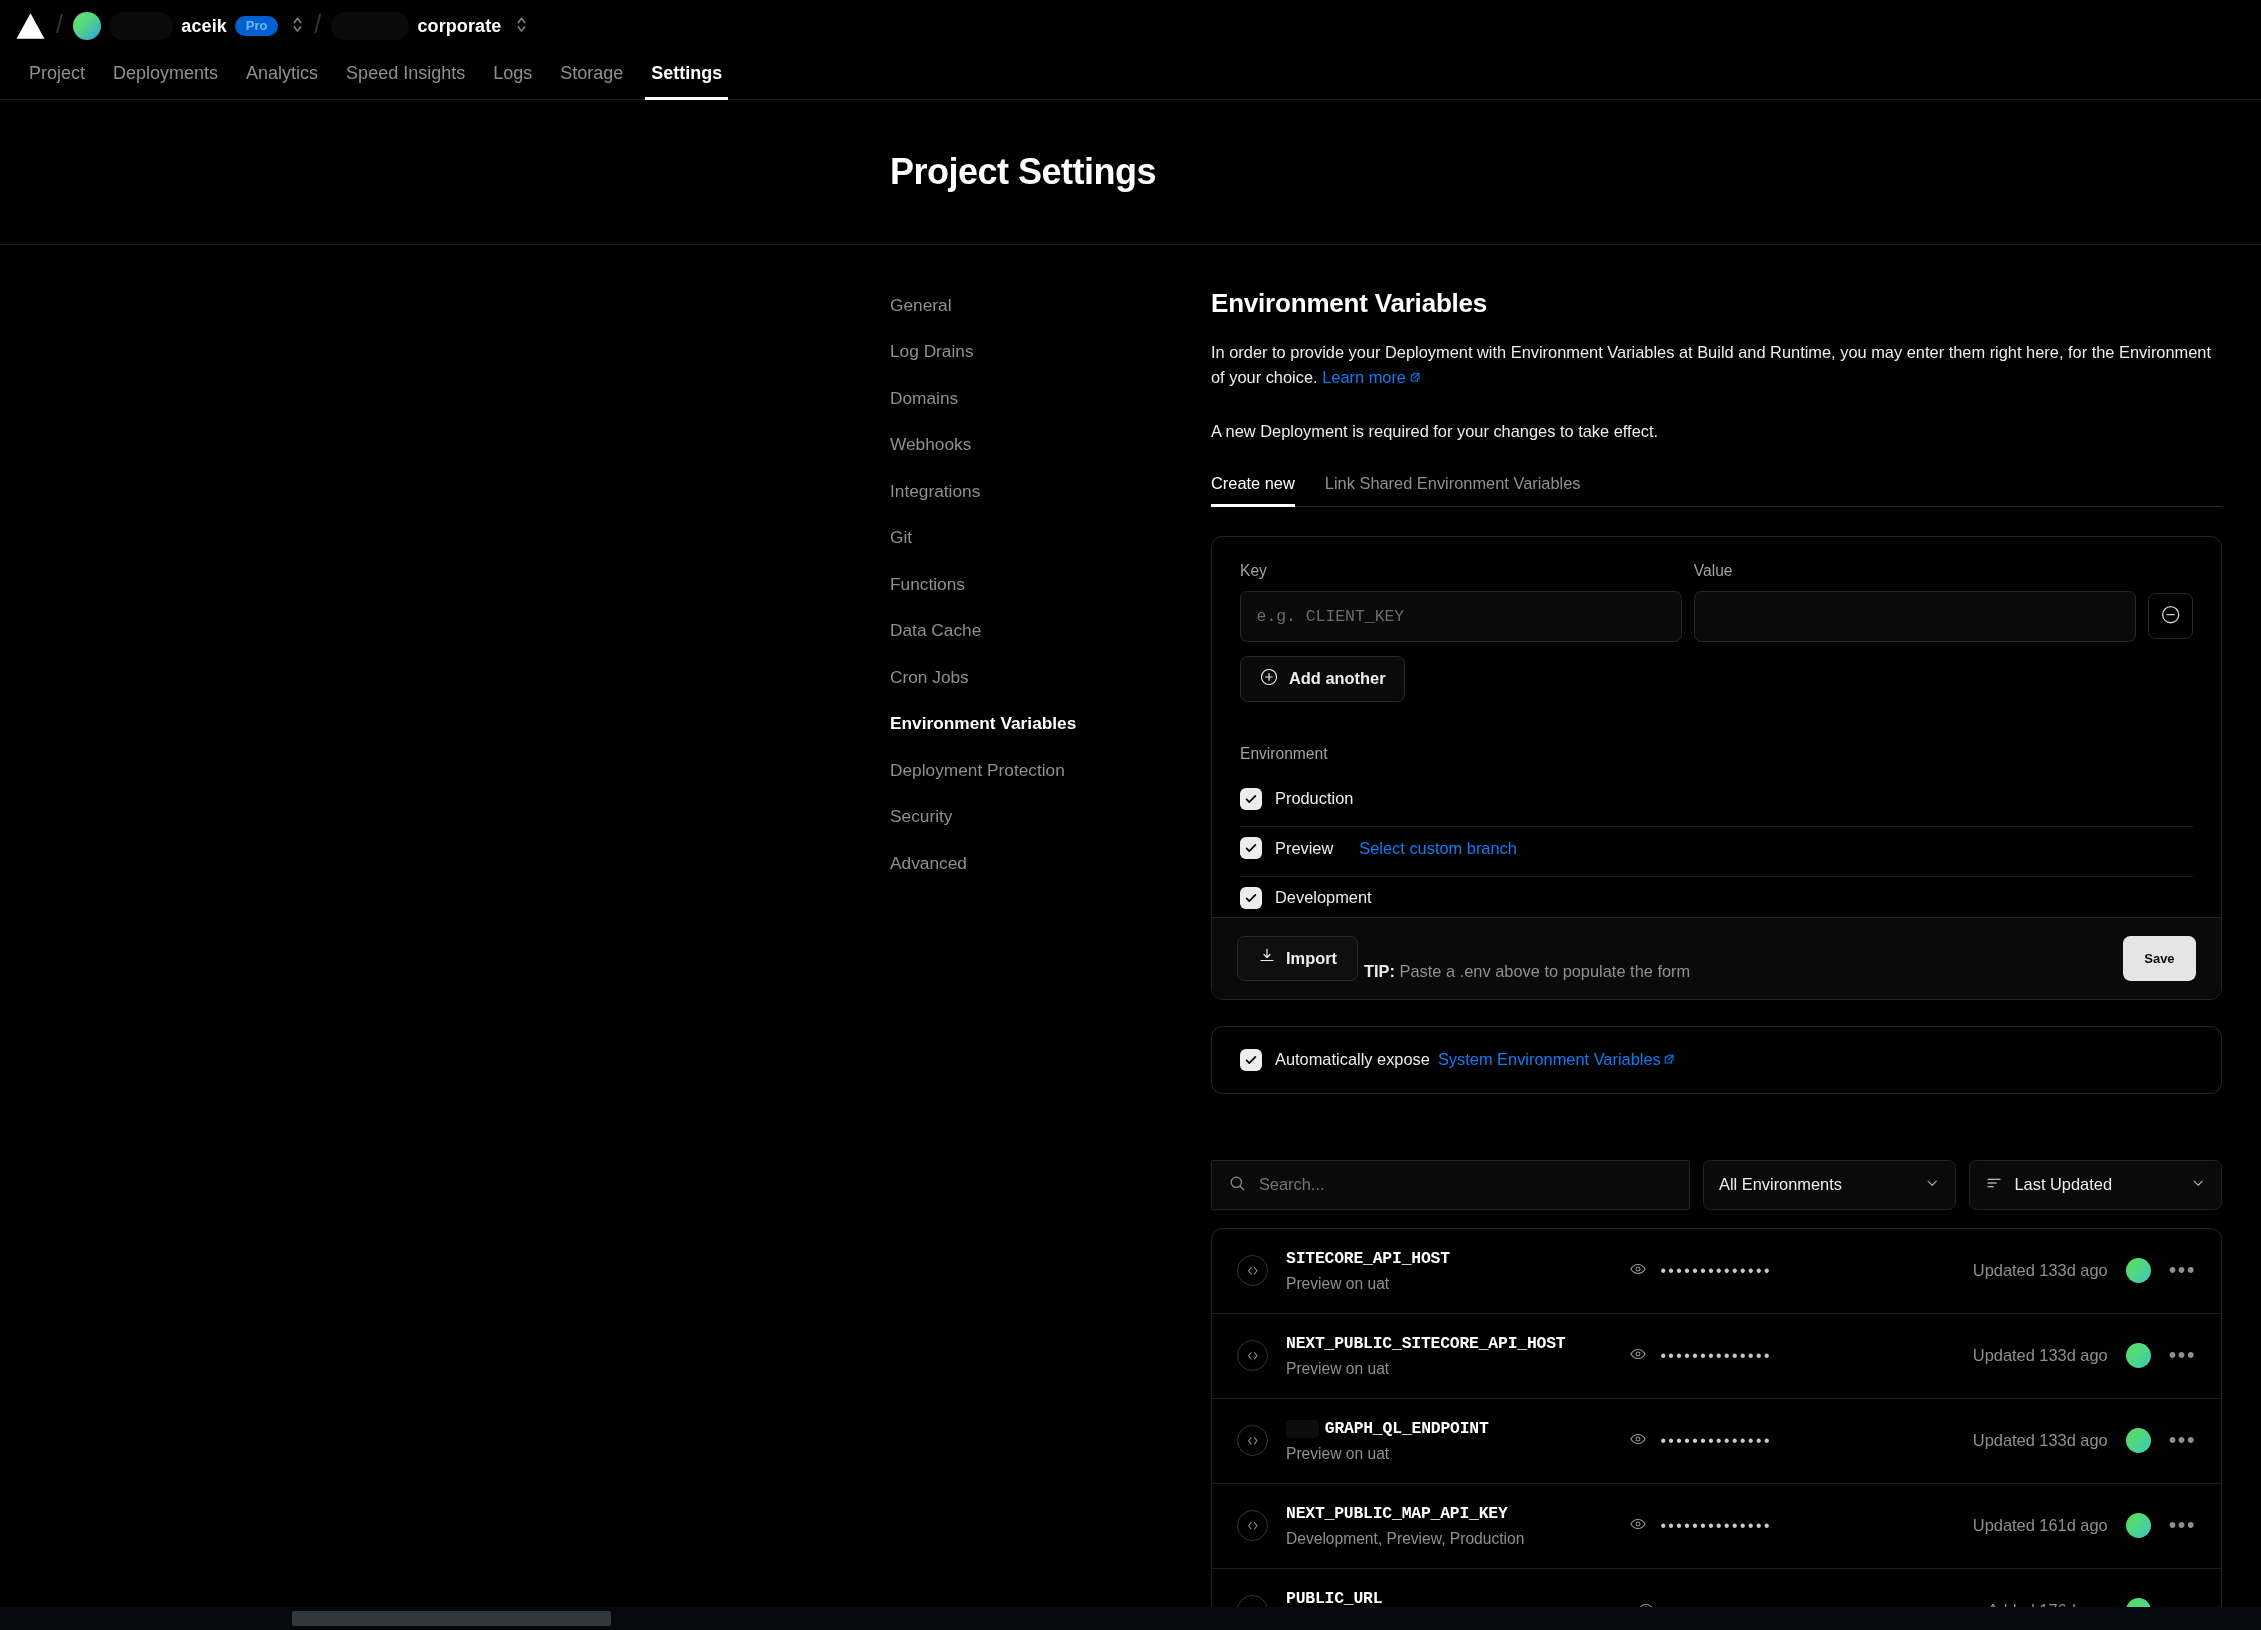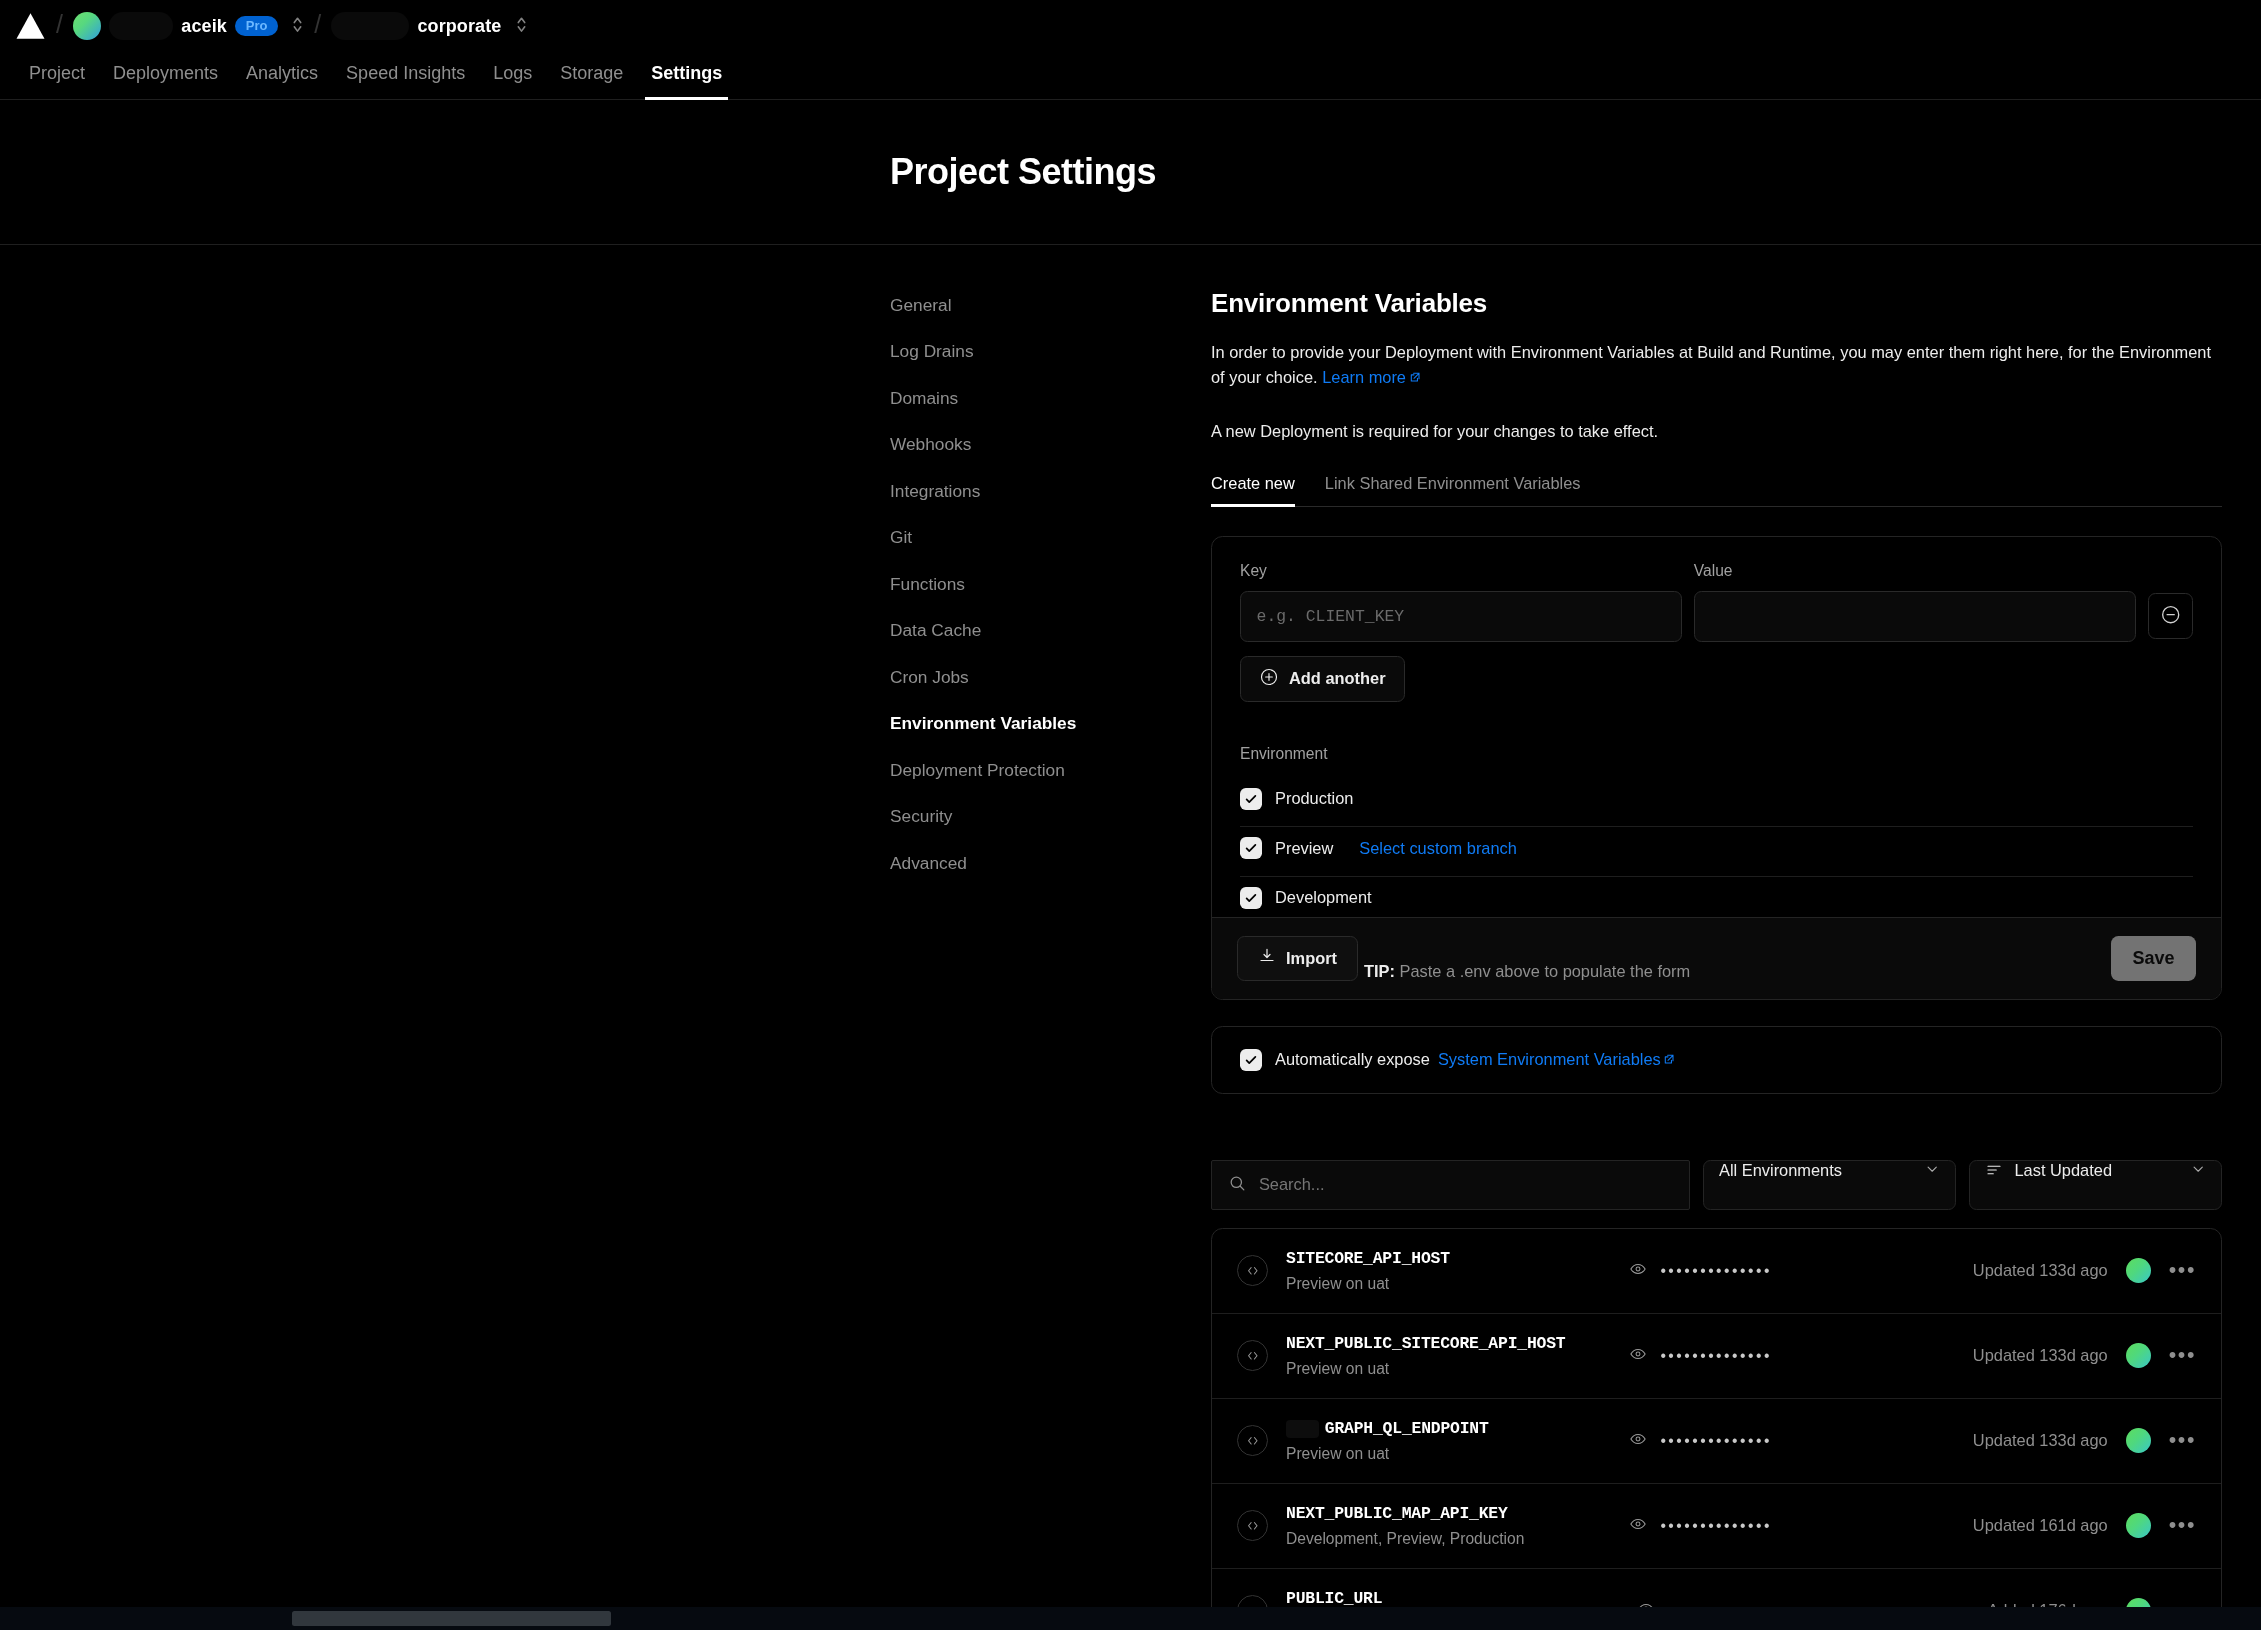--- a/index.html
+++ b/index.html
@@ -240,27 +240,27 @@
     background: #0f0f0f;
     border: 0.8px solid #2a2a2a;
     border-radius: 7.4px;
     font-size: 16.4px; font-weight: 600; color: #ededed;
     cursor: pointer;
   }
   .tip { font-size: 16.4px; color: #8f8f8f; }
   .tip b { color: #ededed; font-weight: 700; }
   .save-btn {
     margin-left: auto;
-    background: #737373;
+    background: #e5e5e5;
     color: #0a0a0a;
     border: none;
     border-radius: 7.4px;
     height: 45px;
     padding: 0 21.4px;
-    font-size: 18px;
+    font-size: 13px;
     font-weight: 600;
     cursor: pointer;
     font-family: "Liberation Sans", sans-serif;
   }
 
   .expose-card {
     border: 0.8px solid #242424;
     border-radius: 11.5px;
     margin-top: 26px;
     padding: 22px 28px;
@@ -285,21 +285,21 @@
     flex: 1; background: transparent; border: none; outline: none;
     color: #ededed; font-size: 16.4px;
     font-family: "Liberation Sans", sans-serif;
   }
   .search-box input::placeholder { color: #767676; }
   .select-box {
     height: 50px;
     background: #0a0a0a;
     border: 0.8px solid #242424;
     border-radius: 7.4px;
-    display: flex; gap: 11.5px;
+    display: flex; align-items: center; gap: 11.5px;
     padding: 0 15px;
     font-size: 16.4px; color: #ededed;
     cursor: pointer;
     white-space: nowrap;
   }
   .sel-env { width: 253px; }
   .sel-sort { width: 253px; }
   .sel-caret { margin-left: auto; opacity: .7; }
 
   

